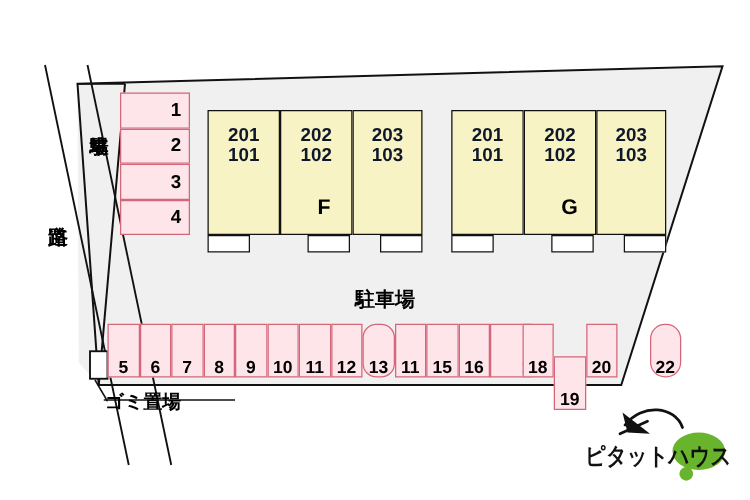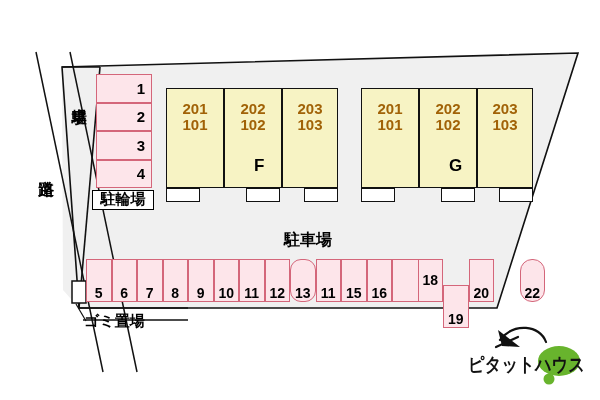--- a/index.html
+++ b/index.html
@@ -76,21 +76,21 @@
   }
   .unit-nums {
     position: absolute;
     left: 0; right: 0;
     top: 12px;
     font-family: "Liberation Sans", "DejaVu Sans", sans-serif;
     font-weight: bold;
     font-size: 15px;
     line-height: 1.08;
     text-align: center;
-    color: #a16207;
+    color: #0f172a;
   }
   .bldg-letter {
     position: absolute;
     font-family: "Liberation Sans", "DejaVu Sans", sans-serif;
     font-weight: bold;
     font-size: 17px;
     color: #000;
   }
   .stoop {
     position: absolute;
@@ -166,23 +166,20 @@
     <div class="lot-left abs" style="left:0; top:57px; width:56px; height:28.5px;">
       <span class="num">3</span>
     </div>
     <div class="lot-left abs" style="left:0; top:85.5px; width:56px; height:28.5px;">
       <span class="num">4</span>
     </div>
   </div>
 
   <div class="jp-label vert abs" style="left:71px; top:97px; font-size:15px;">駐車場</div>
 
-  <div class="boxed abs" style="left:92px; top:190px; width:62px; height:20px;">
-    <span class="jp-label" style="font-size:15px;">駐輪場</span>
-  </div>
 
   <div class="abs" style="left:166px; top:88px; width:172px; height:100px;">
     <div class="unit" style="left:0; top:0; width:58px; height:100px;">
       <div class="unit-nums">
         <div>201</div>
         <div>101</div>
       </div>
     </div>
     <div class="unit" style="left:58px; top:0; width:58px; height:100px;">
       <div class="unit-nums">
@@ -262,21 +259,21 @@
       </div>
       <div class="lot-bottom abs" style="left: 255px; top: 0px; width: 25.5px; height: 43px;">
         <span class="num">15</span>
       </div>
       <div class="lot-bottom abs" style="left: 280.5px; top: 0px; width: 25.5px; height: 43px;">
         <span class="num">16</span>
       </div>
       <div class="lot-bottom abs" style="left: 306px; top: 0px; width: 25.5px; height: 43px; padding-left: 32px;">
         <span class="num">17</span>
       </div>
-      <div class="lot-bottom abs" style="left: 331.5px; top: 0px; width: 25.5px; height: 43px; align-items: center;">
+      <div class="lot-bottom abs" style="left: 331.5px; top: 0px; width: 25.5px; height: 43px;">
         <span class="num">18</span>
       </div>
       <div class="lot-bottom abs" style="left: 357px; top: 0px; width: 25.5px; height: 43px; margin-top: 26px;">
         <span class="num">19</span>
       </div>
       <div class="lot-bottom abs" style="left: 382.5px; top: 0px; width: 25.5px; height: 43px;">
         <span class="num">20</span>
       </div>
       <div class="lot-bottom abs" style="left: 433.5px; top: 0px; width: 25.5px; height: 43px; border-radius: 12px;">
         <span class="num">22</span>

